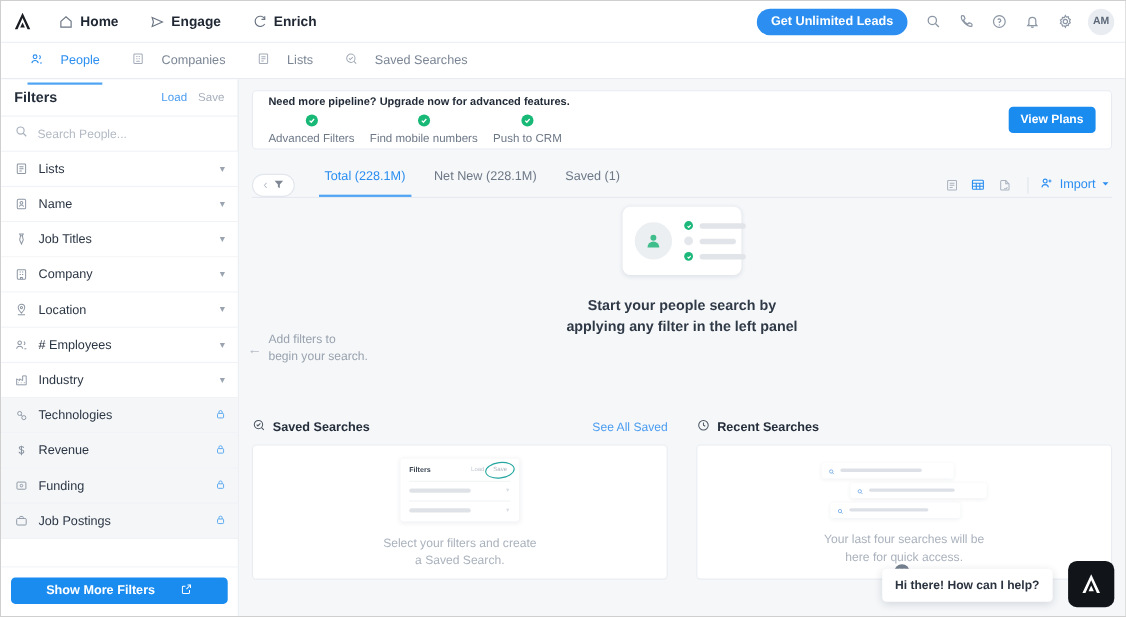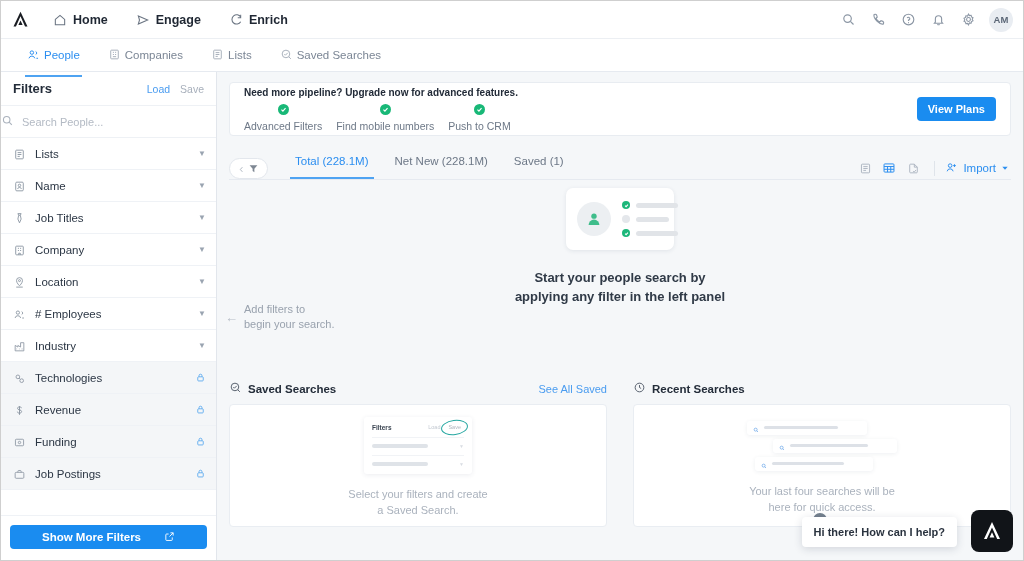--- a/index.html
+++ b/index.html
@@ -55,21 +55,21 @@
     margin-left: 4px; cursor: pointer;
   }
 
   
   .subnav {
     height: 33px; display: flex; align-items: center;
     background: #ffffff; border-bottom: 1px solid #e6eaf0;
     padding-left: 12px; position: relative; z-index: 4;
   }
   .subnav-item {
-    display: flex; align-items: center; gap: 4px;
+    display: flex; align-items: center; gap: 15px;
     height: 44px; padding: 0 14px;
     font-size: 11.5px; color: #7b8695; cursor: pointer; position: relative;
   }
   .subnav-item.active { color: #2b8ef0; }
   .subnav-item.active::after {
     content: ""; position: absolute; left: 12px; right: 12px; bottom: 0;
     height: 2px; background: #4ea3f2;
   }
 
   
@@ -85,21 +85,21 @@
     display: flex; align-items: center; height: 34px;
     padding: 0 12px; border-bottom: 1px solid #eef1f5;
   }
   .filters-title { font-size: 13px; font-weight: bold; color: #232c39; }
   .filters-actions { margin-left: auto; display: flex; gap: 10px; }
   .link-load { font-size: 10.5px; color: #4a9cf0; cursor: pointer; }
   .link-save { font-size: 10.5px; color: #a7afbb; cursor: pointer; }
 
   .sb-search {
     display: flex; align-items: center; gap: 8px;
-    height: 32px; padding: 0 0; border-bottom: 1px solid #eef1f5;
+    height: 32px; padding: 0 12px; border-bottom: 1px solid #eef1f5;
   }
   .sb-search input {
     border: none; outline: none; font-size: 11px;
     color: #33414f; width: 100%; background: transparent;
     font-family: "Liberation Sans", sans-serif;
   }
   .sb-search input::placeholder { color: #b3bac4; }
 
   .filter-row {
     display: flex; align-items: center; gap: 9px;
@@ -323,20 +323,21 @@
         <svg width="14" height="14" viewBox="0 0 24 24" fill="none" stroke="#6a7482" stroke-width="1.8">
             <path d="M20 7 A8 8 0 1 0 20 15"></path>
             <path d="M20 3 V8 H15"></path>
           </svg>
       </span>
       <span>Enrich</span>
     </div>
   </div>
 
   <div class="nav-right">
+    <div class="cta-pill">Get Unlimited Leads</div>
     <div class="icon-btn">
       <svg width="15" height="15" viewBox="0 0 24 24" fill="none" stroke="currentColor" stroke-width="1.9">
           <circle cx="10.5" cy="10.5" r="6"></circle>
           <path d="M15 15 L20 20"></path>
         </svg>
     </div>
     <div class="icon-btn">
       <svg width="15" height="15" viewBox="0 0 24 24" fill="none" stroke="currentColor" stroke-width="1.8">
           <path d="M5 4 C5 4 8 3 9 5 L10 8 L8 10 C9 13 11 15 14 16 L16 14 L19 15 C21 16 20 19 20 19 C14 21 3 10 5 4 Z"></path>
         </svg>

